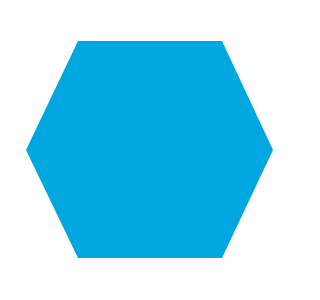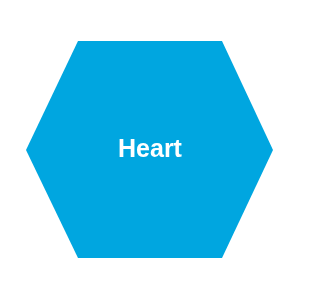--- a/index.html
+++ b/index.html
@@ -57,17 +57,16 @@
 <body style="background: rgb(255, 255, 255);">
 
 <div id="canvas" style="background: rgb(255, 255, 255);">
 
   <svg id="hex-svg" viewBox="0 0 300 300" xmlns="http://www.w3.org/2000/svg">
     <polygon id="hex-poly" fill="#00a6e0" stroke="none" points="78,41 222,41 273,150 222,258 78,258 26,150"></polygon>
   </svg>
 
   <div id="node-label">
     <div class="label-inner">
-      <span class="label-line" style="color: rgb(255, 255, 255);">Heart</span>
     </div>
   </div>
 
 </div>
 
 </body></html>

